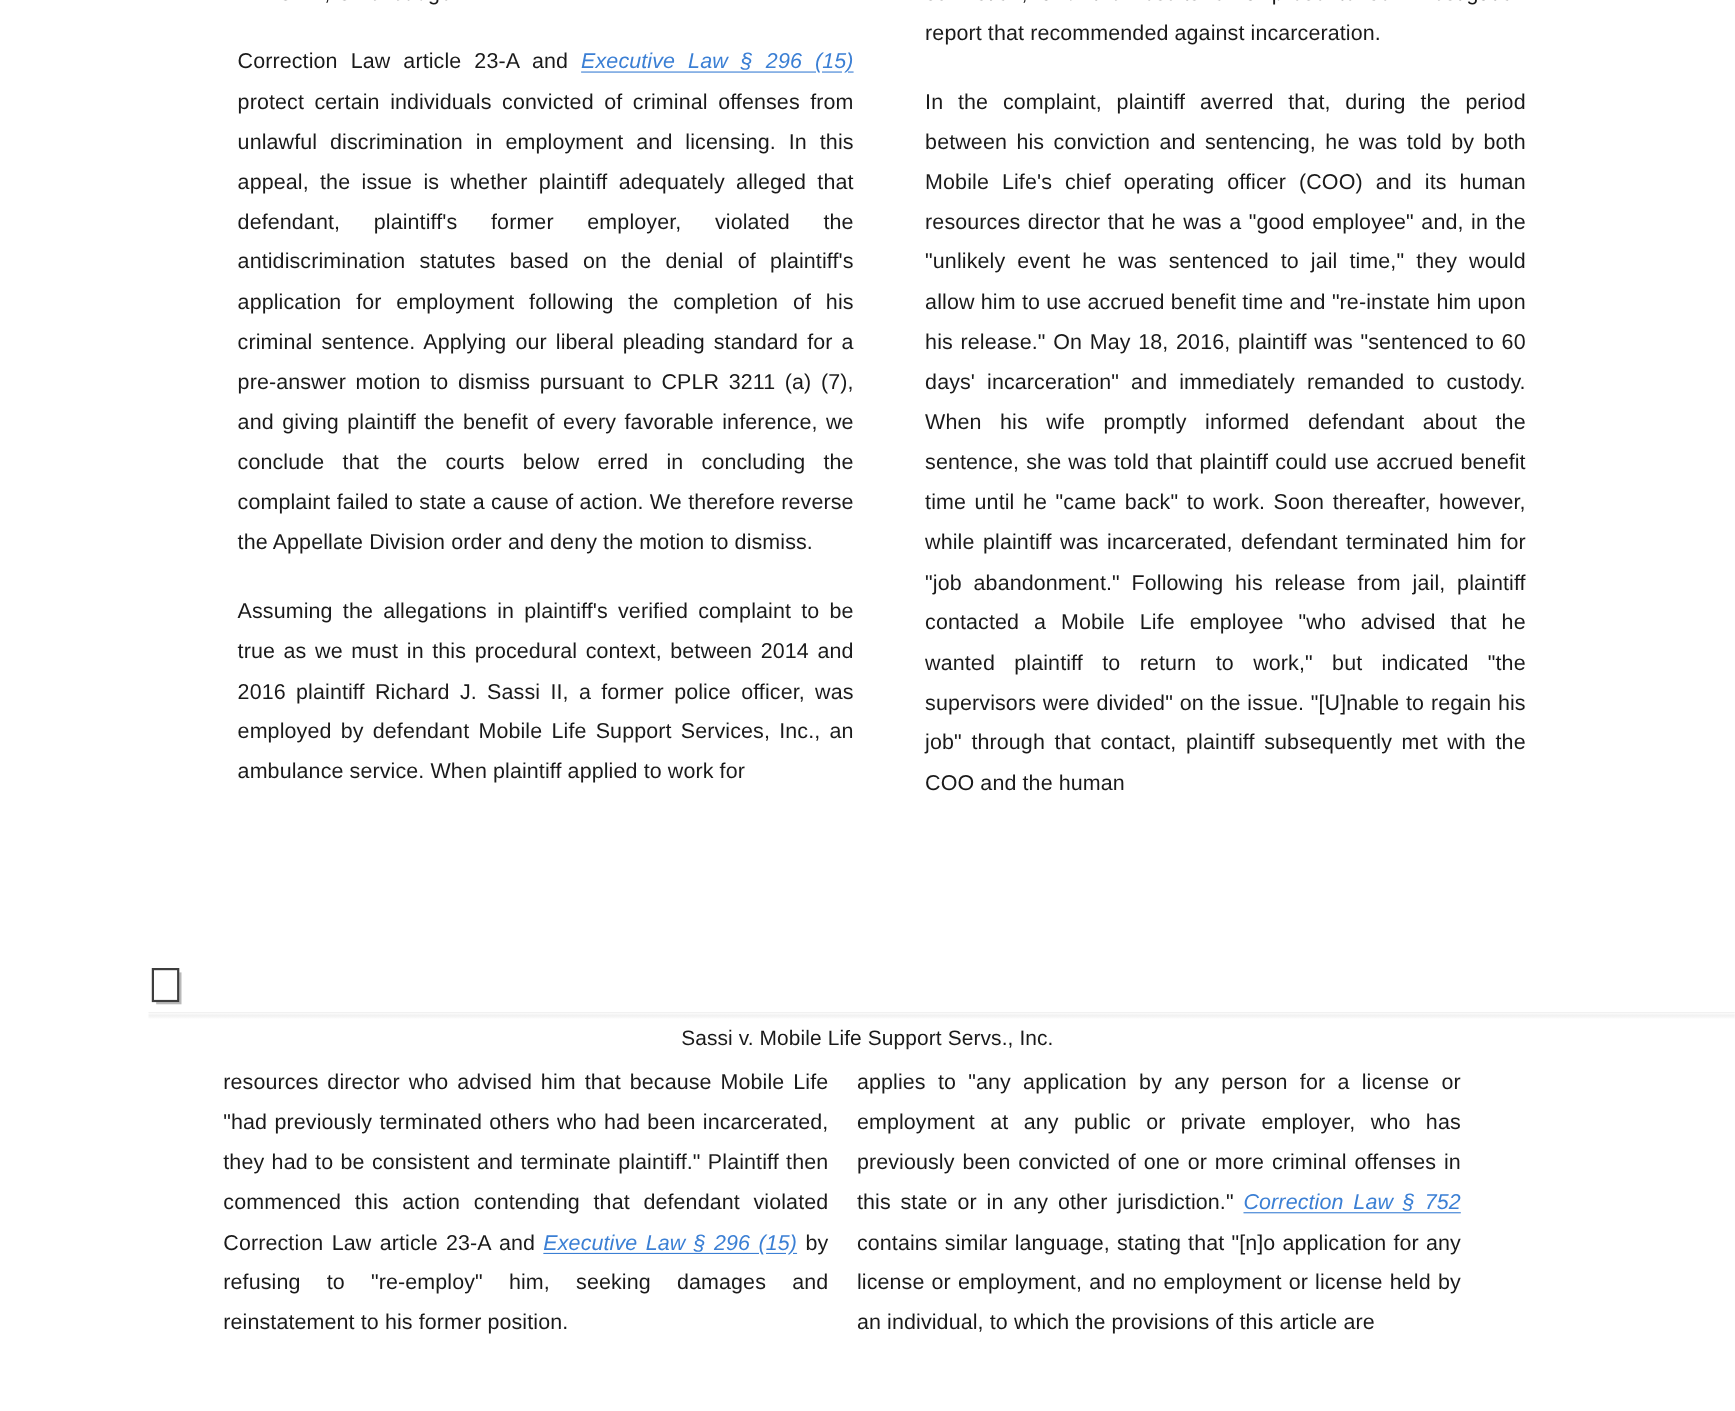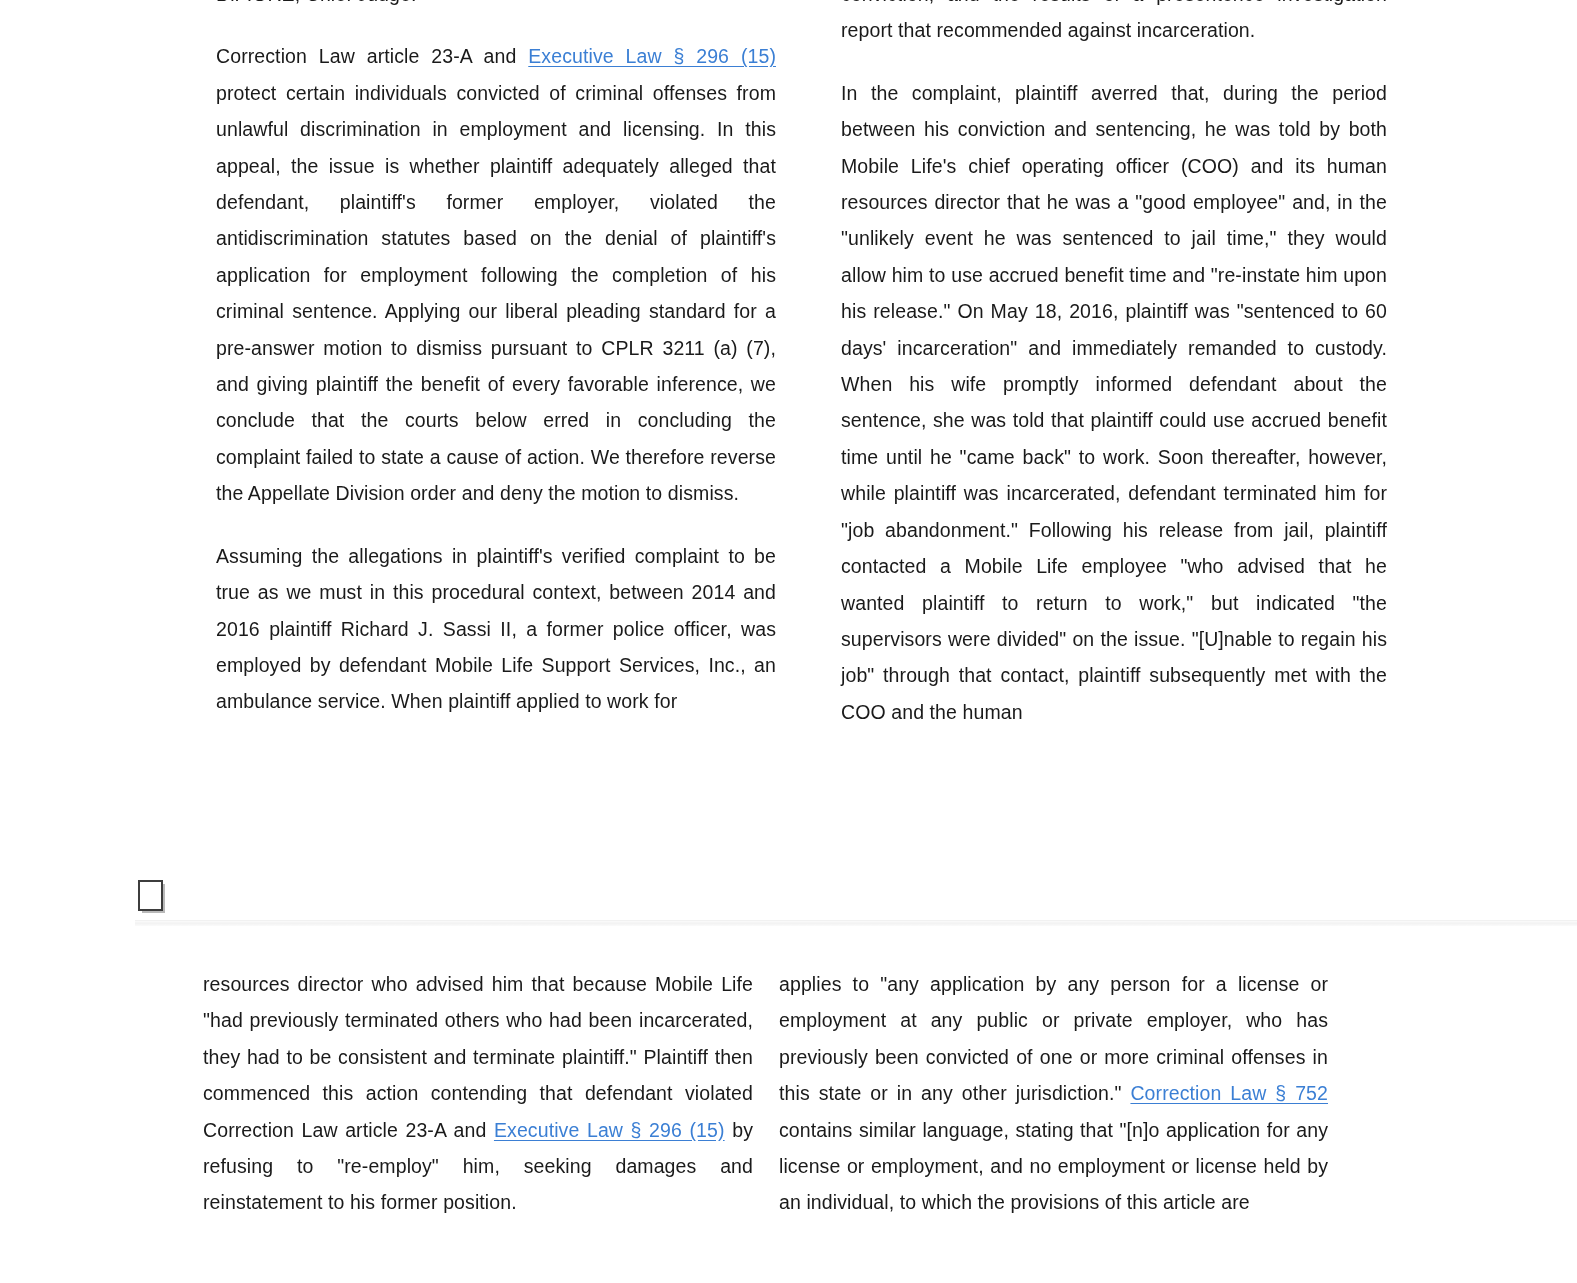--- a/index.html
+++ b/index.html
@@ -96,20 +96,21 @@
     line-height: 36.4px;
     margin: 0 0 26px 0;
     letter-spacing: 0.1px;
   }
 
   .cite {
   }
 
   a.lawlink {
     color: #3b7fd4;
+    font-style: italic;
     text-decoration: underline;
     text-decoration-color: #3b7fd4;
     text-underline-offset: 3px;
     cursor: pointer;
   }
 
   
   #page-break-zone {
     position: absolute;
     left: 0;
@@ -169,20 +170,21 @@
       <p class="para">conviction, and the results of a presentence investigation report that recommended against incarceration.</p>
       <p class="para">In the complaint, plaintiff averred that, during the period between his conviction and sentencing, he was told by both Mobile Life's chief operating officer (COO) and its human resources director that he was a "good employee" and, in the "unlikely event he was sentenced to jail time," they would allow him to use accrued benefit time and "re-instate him upon his release." On May 18, 2016, plaintiff was "sentenced to 60 days' incarceration" and immediately remanded to custody. When his wife promptly informed defendant about the sentence, she was told that plaintiff could use accrued benefit time until he "came back" to work. Soon thereafter, however, while plaintiff was incarcerated, defendant terminated him for "job abandonment." Following his release from jail, plaintiff contacted a Mobile Life employee "who advised that he wanted plaintiff to return to work," but indicated "the supervisors were divided" on the issue. "[U]nable to regain his job" through that contact, plaintiff subsequently met with the COO and the human</p>
     </div>
 
   </div>
 </div>
 
 <div id="page-break-zone">
   <div class="page-icon"></div>
   <div class="page-divider"></div>
+  <div class="running-head">Sassi v. Mobile Life Support Servs., Inc.</div>
 </div>
 
 <div class="page" id="page-bottom">
   <div class="page-body">
 
     <div class="col col-left">
       <p class="para"><span>resources director who advised him that because Mobile Life "had previously terminated others who had been incarcerated, they had to be consistent and terminate plaintiff." Plaintiff then commenced this action contending that defendant violated Correction Law article 23-A and </span><a class="lawlink" href="#">Executive Law § 296 (15)</a><span> by refusing to "re-employ" him, seeking damages and reinstatement to his former position.</span></p>
     </div>
 
     <div class="col col-right">

